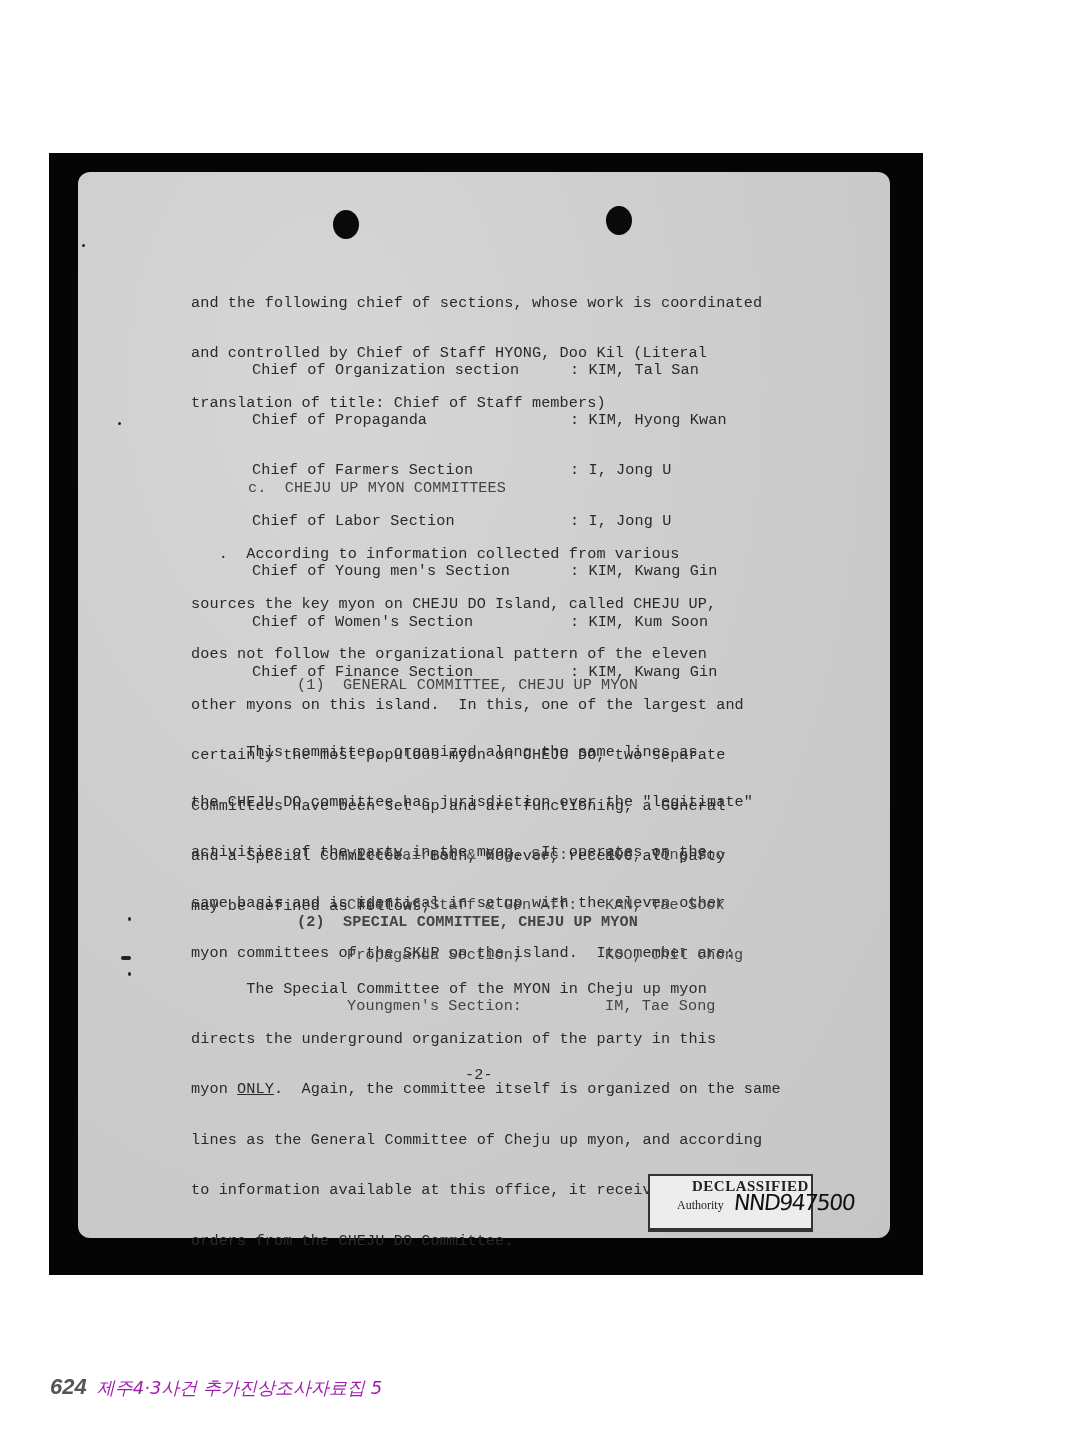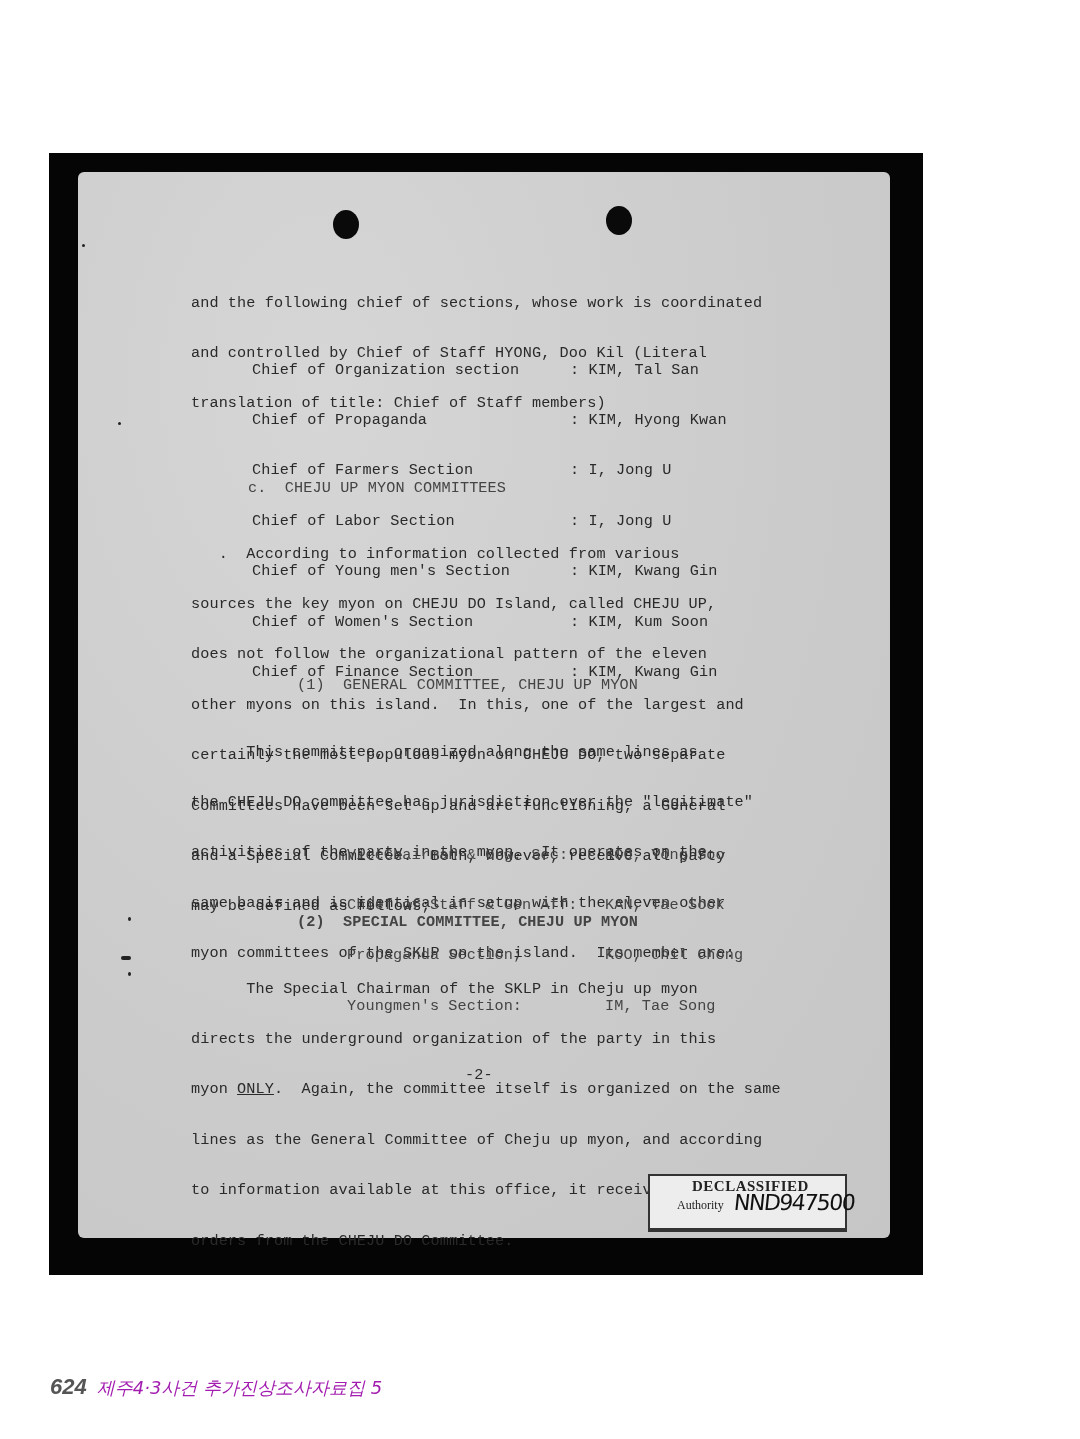--- a/index.html
+++ b/index.html
@@ -7,36 +7,36 @@
     width: 1080px; height: 1439px; background: #ffffff; position: relative; overflow: hidden;
     font-family: "Liberation Sans", sans-serif;
   }
   .photo-frame {
     position: absolute; left: 49px; top: 153px; width: 874px; height: 1122px; background: #050505;
   }
   .paper {
     position: absolute; left: 29px; top: 19px; width: 812px; height: 1066px;
     background: #cfcfcf;
     background-image: radial-gradient(ellipse at 30% 20%, #d6d6d6 0%, #cbcbcb 60%, #c6c6c6 100%);
-    border-radius: 6px;
+    border-radius: 12px;
   }
   .punch-hole {
     position: absolute; width: 26px; height: 29px; background: #0a0a0a; border-radius: 50%;
   }
   .typed {
     font-family: "Liberation Mono", monospace; color: #2a2a2a; font-size: 15.2px; line-height: 16.8px;
     white-space: pre; position: absolute; letter-spacing: 0.1px;
   }
   .typed.light { color: #444; margin-left: 35px; }
   .row { display: flex; }
   .row .k { width: 318px; }
   .row .k2 { width: 258px; }
   .underline { text-decoration: underline; text-align: center; }
   .stamp {
-    position: absolute; left: 570px; top: 1002px; width: 199px; height: 58px;
+    position: absolute; left: 570px; top: 1002px; width: 165px; height: 58px;
     background: #ededed; border: 2px solid #333; border-bottom-width: 4px;
     box-sizing: border-box;
   }
   .stamp-title {
     position: absolute; left: 42px; top: 2px; font-family: "Liberation Serif", serif; font-weight: bold;
     font-size: 15px; letter-spacing: 0.5px; color: #222;
   }
   .stamp-auth-label {
     position: absolute; left: 27px; top: 22px; font-family: "Liberation Serif", serif; font-size: 12px; color: #222;
   }
@@ -107,21 +107,21 @@
     <div class="typed light" style="left:234px; top:641px;">
       <div class="row"><span class="k2">ViceChairman &amp; Org. Sec:</span><span>KOO, Yong Soo</span></div>
       <div class="row"><span class="k2">Chief of Staff &amp; Gen Aff:</span><span>KAN, Tae Sook</span></div>
       <div class="row"><span class="k2">Propaganda Section;</span><span>KOO, Chil Chong</span></div>
       <div class="row"><span class="k2">Youngmen's Section:</span><span>IM, Tae Song</span></div>
     </div>
 
     <div class="typed light" style="left:184px; top:742px;font-weight:bold;">(2)  SPECIAL COMMITTEE, CHEJU UP MYON</div>
 
     <div class="typed" style="left:113px; top:775px;">
-      <div>      The Special Chairman of the SKLP in Cheju up myon</div>
+      <div>      The Special Committee of the MYON in Cheju up myon</div>
       <div>directs the underground organization of the party in this</div>
       <div><span>myon </span><span class="underline">ONLY</span><span>.  Again, the committee itself is organized on the same</span></div>
       <div>lines as the General Committee of Cheju up myon, and according</div>
       <div>to information available at this office, it receives all its</div>
       <div>orders from the CHEJU DO Committee.</div>
     </div>
 
     <div class="typed" style="left:387px; top:895px;">-2-</div>
 
     <div class="stamp">

